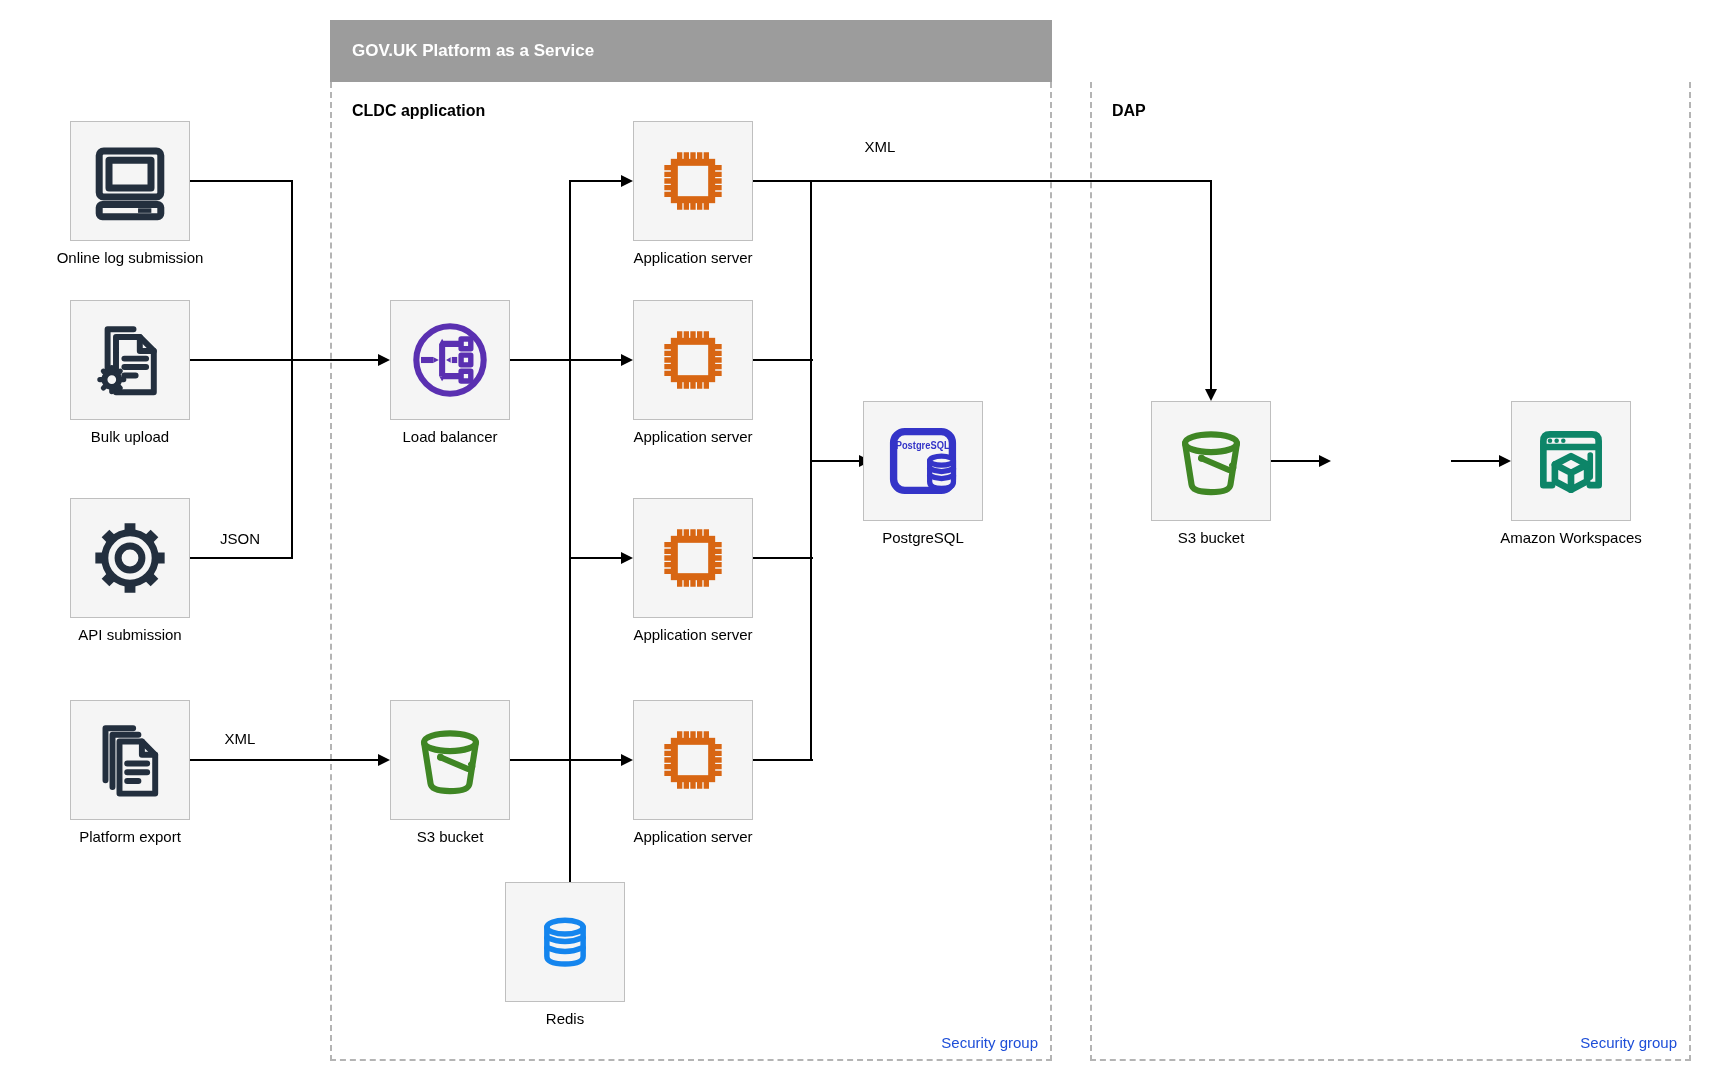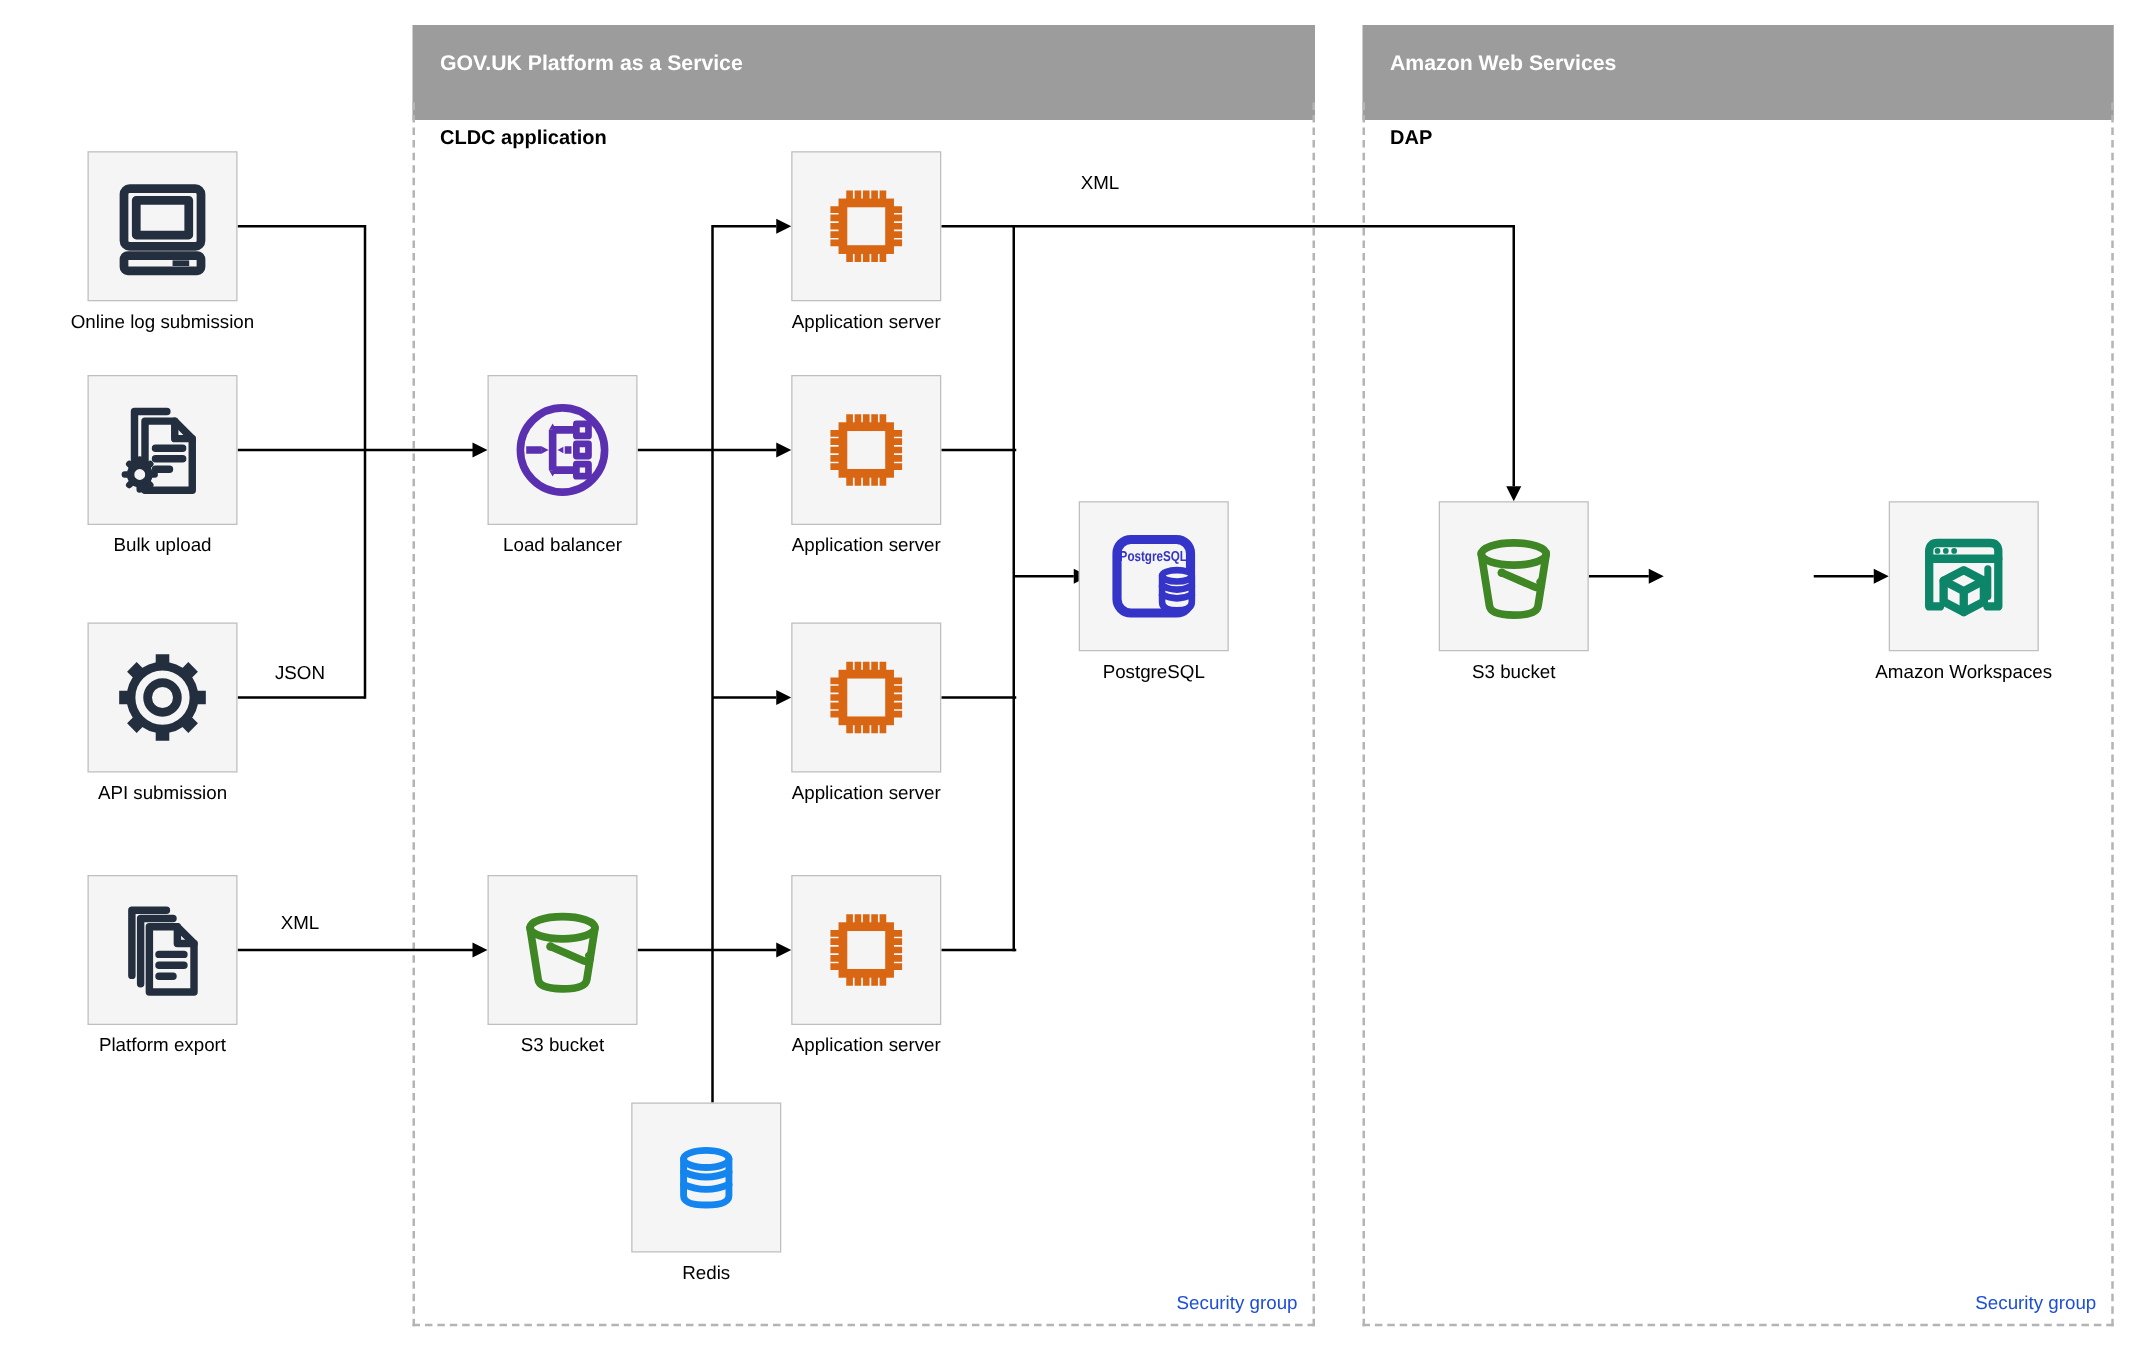--- a/index.html
+++ b/index.html
@@ -1,20 +1,20 @@
 <!DOCTYPE html>
 <html><head>
 <meta charset="utf-8">
 <style>
   html,body{margin:0;padding:0;background:#ffffff;font-family:"Liberation Sans",sans-serif;}
   #stage{position:relative;width:1712px;height:1082px;background:#ffffff;overflow:hidden;}
 
   
   .region{position:absolute;}
-  .region-header{position:absolute;left:0;top:0;right:0;height:76px;line-height:62px;
+  .region-header{position:absolute;left:0;top:0;right:0;height:62px;line-height:62px;
     padding-left:22px;box-sizing:border-box;color:#ffffff;font-size:17px;font-weight:bold;}
   .region-body{position:absolute;left:0;top:62px;right:0;bottom:0;
     border:2px dashed #b4b4b4;border-top:none;box-sizing:border-box;}
   .region-sublabel{position:absolute;left:20px;top:20px;font-size:16px;font-weight:bold;color:#000;}
   .region-footer{position:absolute;right:12px;bottom:8px;font-size:15px;color:#1d4ed8;}
 
   
   .node{position:absolute;width:120px;}
   .nbox{width:120px;height:120px;background:#f5f5f5;border:1px solid #bfbfbf;box-sizing:border-box;
     display:flex;align-items:center;justify-content:center;}
@@ -39,21 +39,20 @@
 
   <div class="region" style="left:330px;top:20px;width:722px;height:1041px;">
     <div class="region-header" style="background-color: rgb(156, 156, 156);">GOV.UK Platform as a Service</div>
     <div class="region-body">
       <div class="region-sublabel">CLDC application</div>
       <div class="region-footer">Security group</div>
     </div>
   </div>
 
   <div class="region" style="left:1090px;top:20px;width:601px;height:1041px;">
-    <div class="region-header" style="background-color: rgb(156, 156, 156);">Amazon Web Services</div>
     <div class="region-body">
       <div class="region-sublabel">DAP</div>
       <div class="region-footer">Security group</div>
     </div>
   </div>
 
   <div>
 
     <div class="hline" style="left:190px;top:180px;width:102px;"></div>
     <div class="vline" style="left:291px;top:180px;height:379px;"></div>

